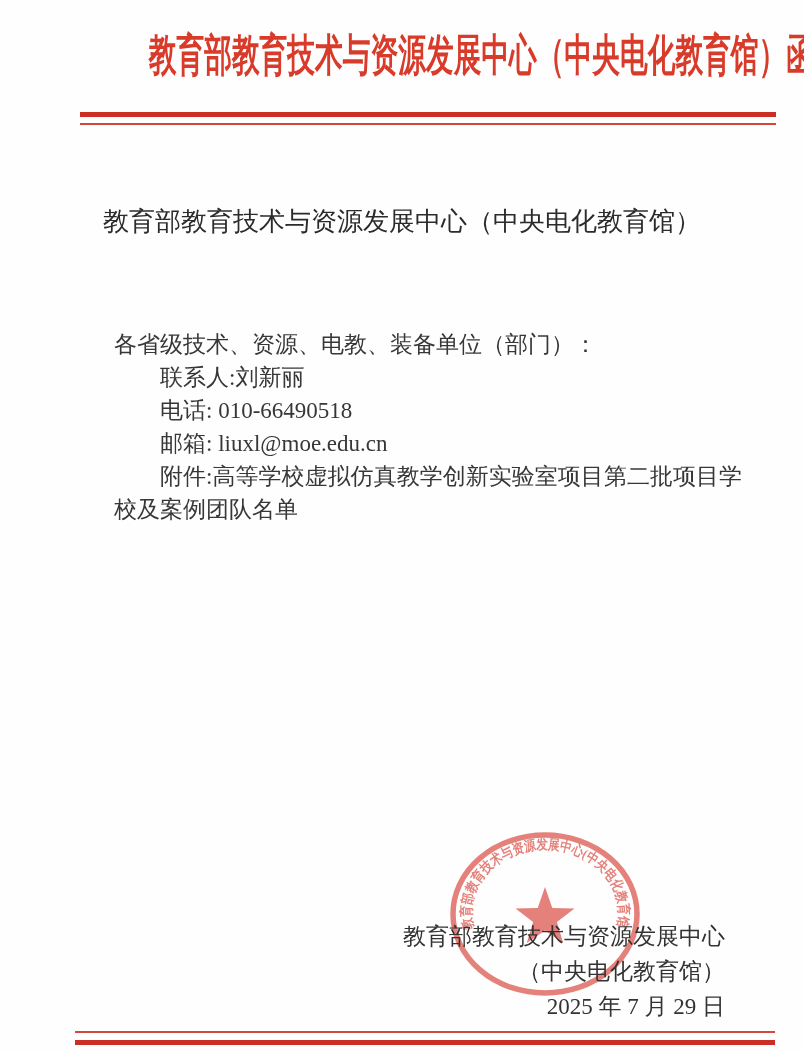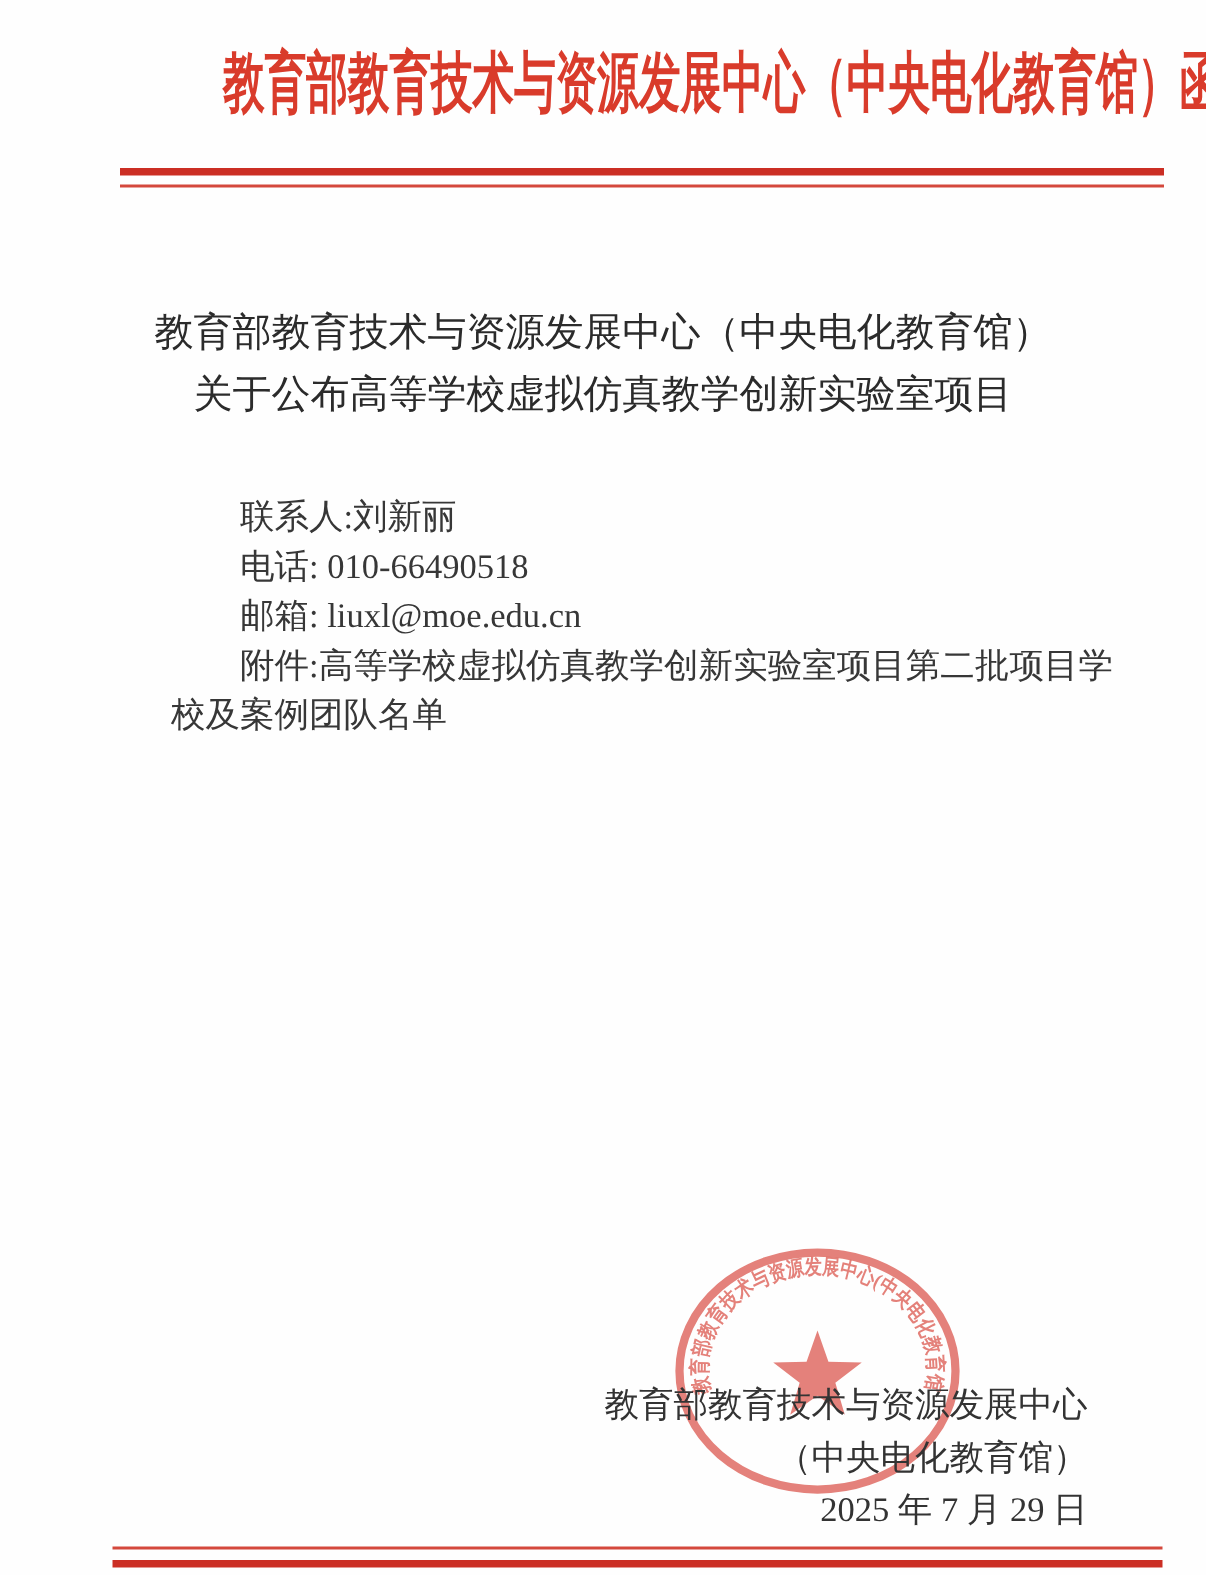--- a/index.html
+++ b/index.html
@@ -51,24 +51,24 @@
 <div class="page">
 
   <div class="header-title">教育部教育技术与资源发展中心（中央电化教育馆）函件</div>
 
   <div class="rule rule-top-thick"></div>
   <div class="rule rule-top-thin"></div>
 
 
   <div class="title-block">
     <div>教育部教育技术与资源发展中心（中央电化教育馆）</div>
-    <div>关于公布高等学校虚拟仿真教学创新实验室项目</div>
   </div>
 
   <div class="body-block">
+    <p>各省级技术、资源、电教、装备单位（部门）：</p>
     <p class="indent">联系人:刘新丽</p>
     <p class="indent">电话: 010-66490518</p>
     <p class="indent">邮箱: liuxl@moe.edu.cn</p>
     <p class="attachment">附件:高等学校虚拟仿真教学创新实验室项目第二批项目学校及案例团队名单</p>
   </div>
 
   <svg class="seal" viewBox="0 0 214 192" xmlns="http://www.w3.org/2000/svg">
     <defs>
       <path id="sealArc" d="M 35.5,110.3 A 74,63 0 1 1 178.5,110.3" fill="none"></path>
     </defs>

